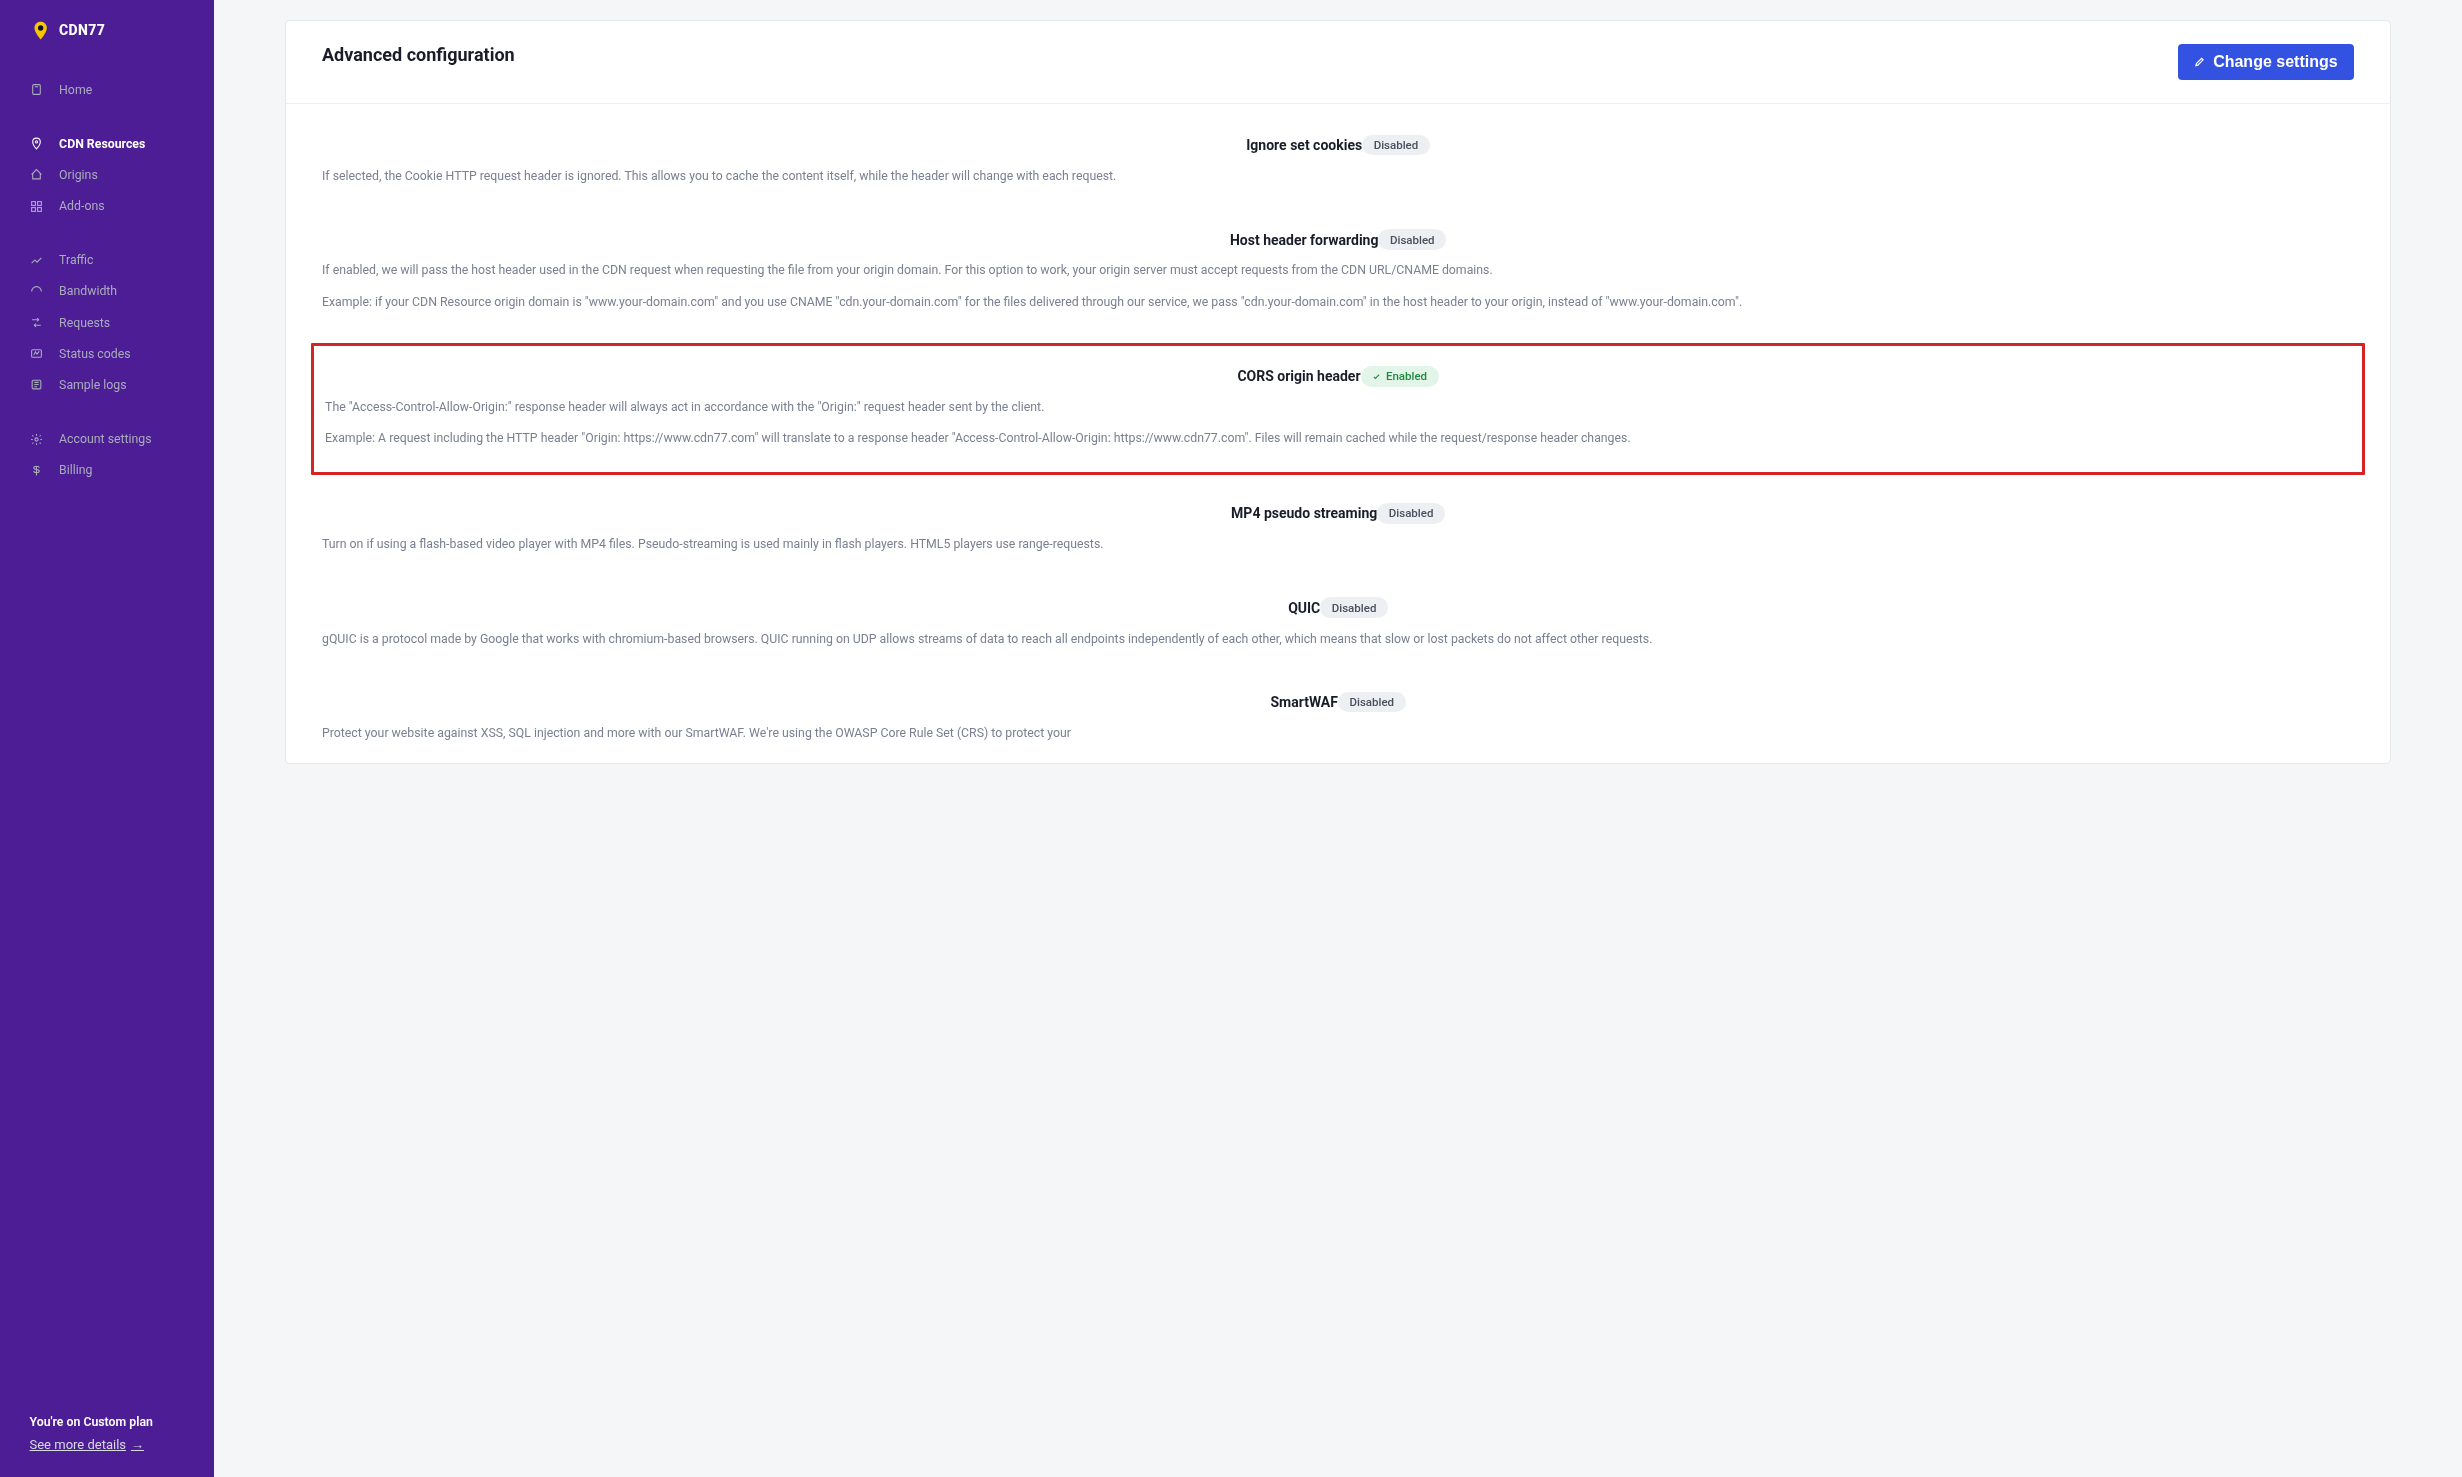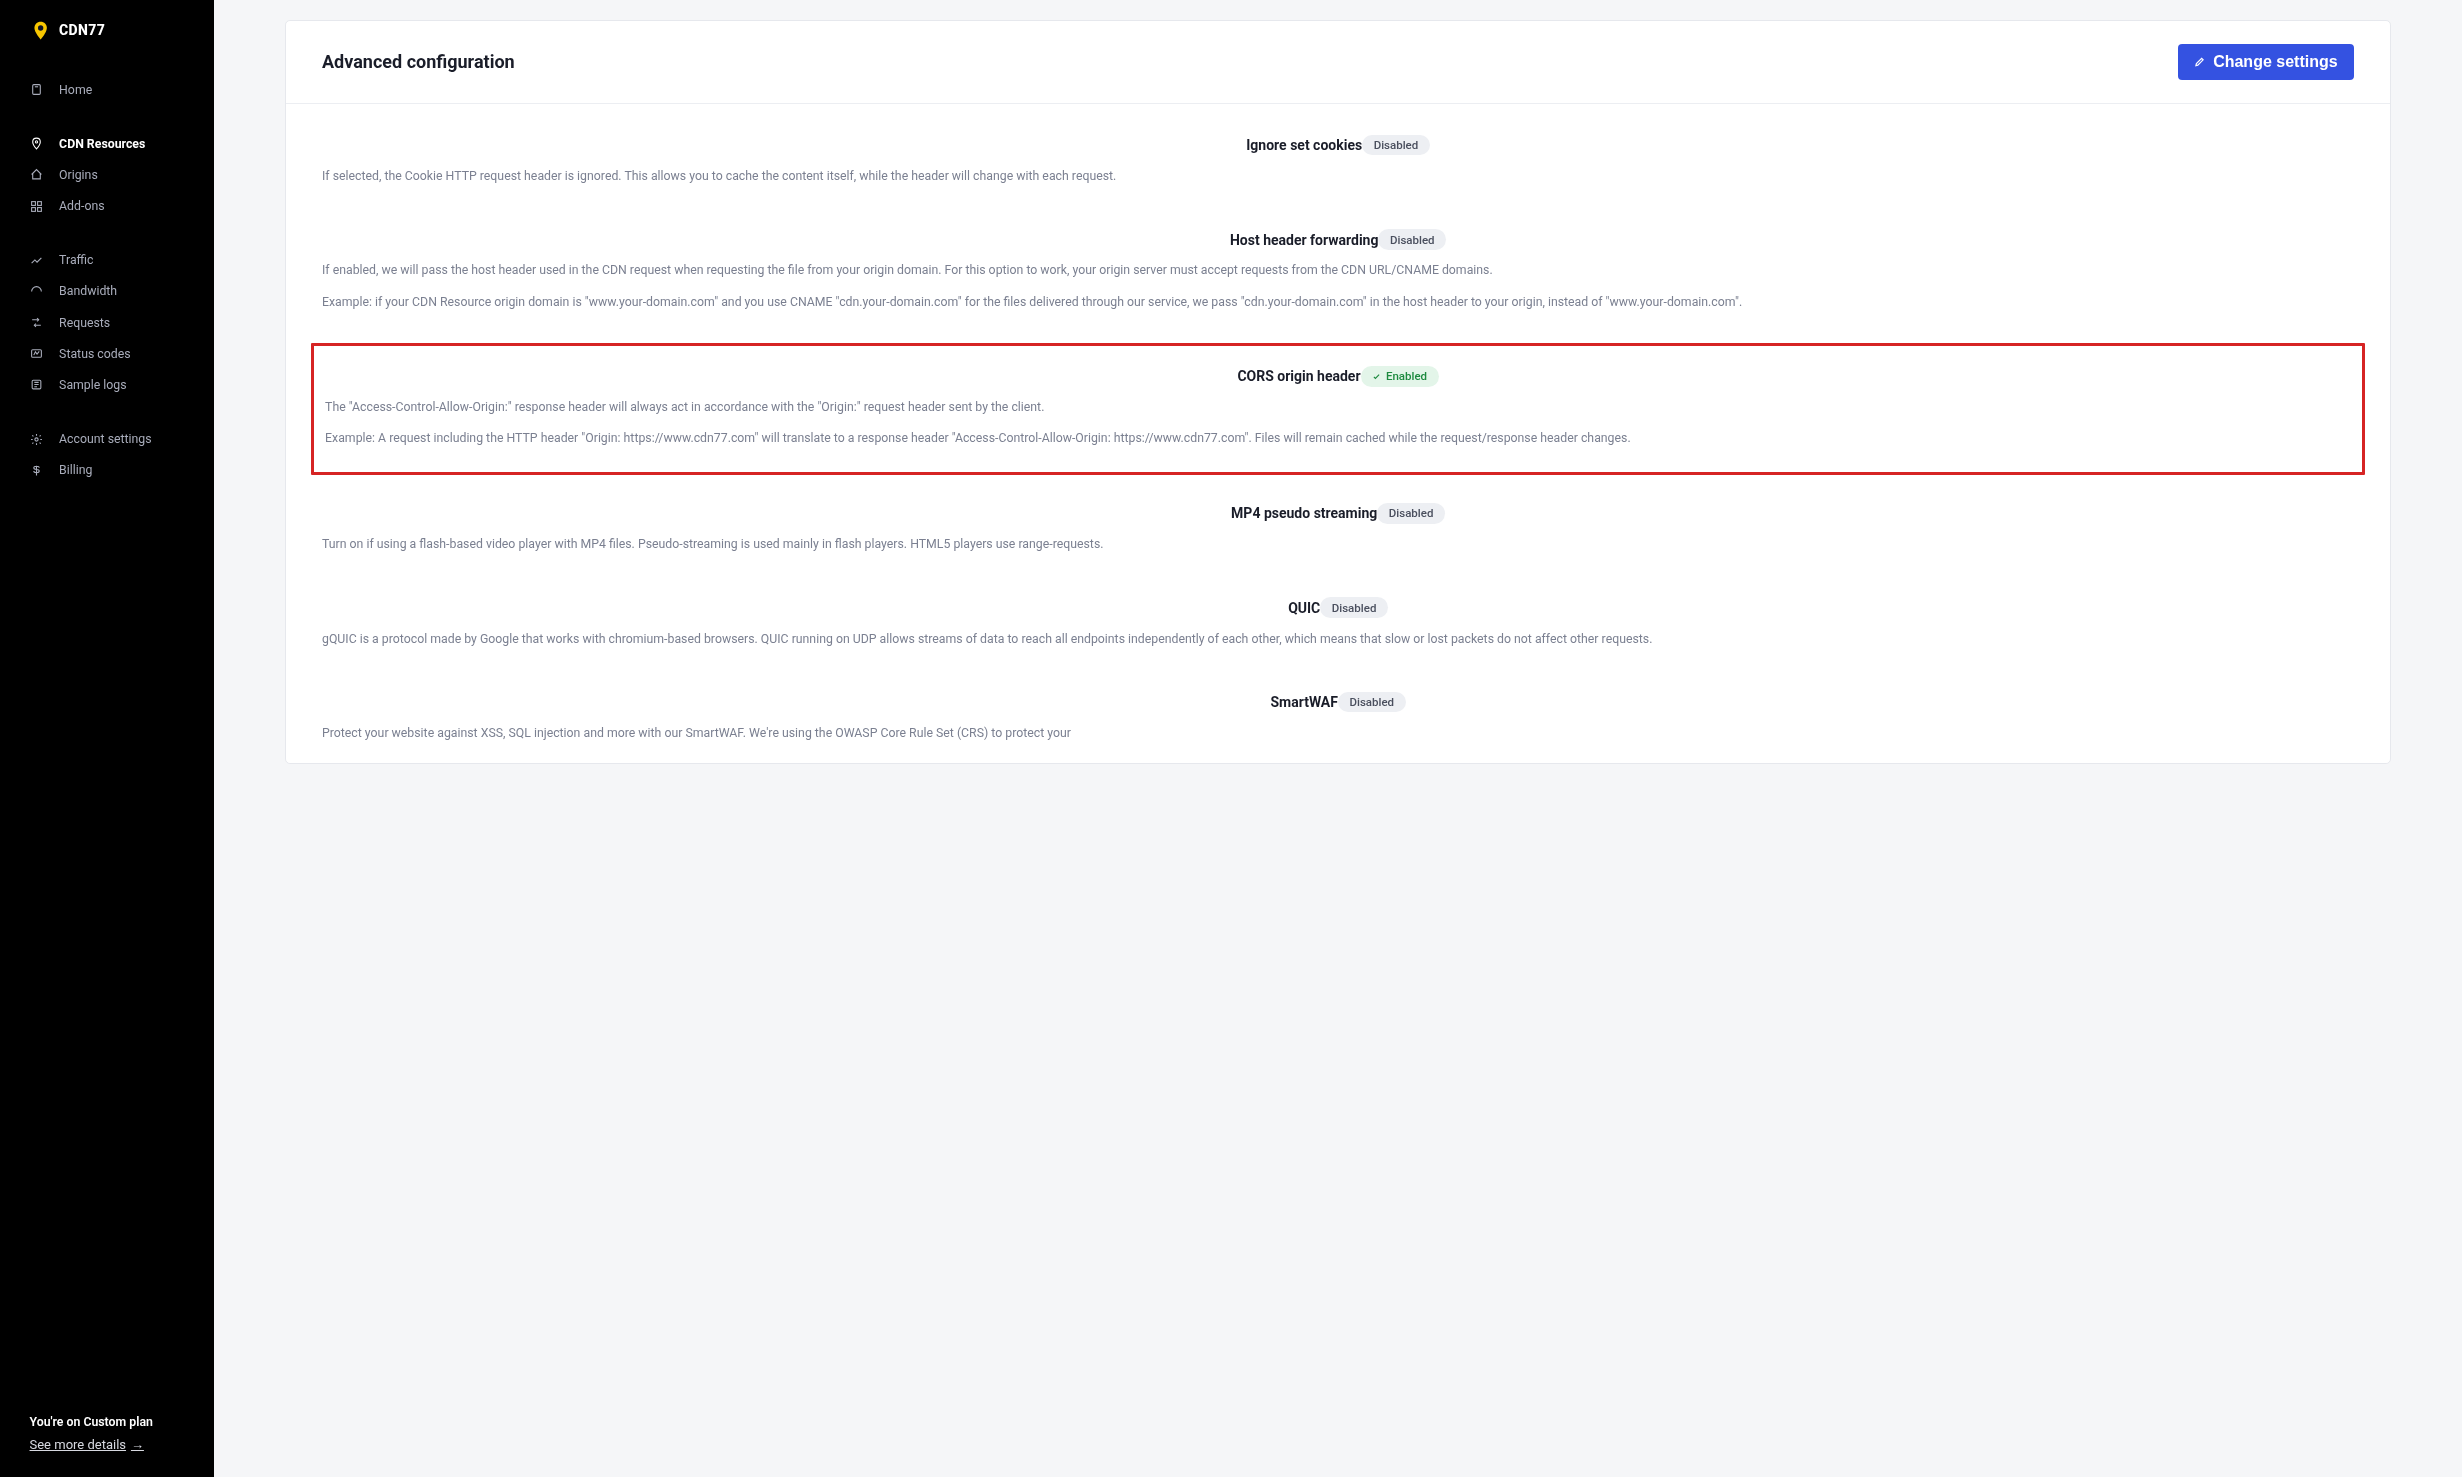--- a/index.html
+++ b/index.html
@@ -1,33 +1,33 @@
 <!DOCTYPE html>
 <html style="font-size:13px"><head>
 <meta charset="utf-8">
 <style>
 * { margin: 0; padding: 0; box-sizing: border-box; }
 body { font-family: -apple-system, BlinkMacSystemFont, "Segoe UI", Roboto, Helvetica, Arial, sans-serif; background: #f5f6f8; color: #1a1a1a; }
 .layout { display: flex; min-height: 100vh; }
-.sidebar { width: 214px; background: #000000; color: #fff; display: flex; flex-direction: column; padding-top: 19.7px; position: fixed; top:0; left:0; bottom:0; }
+.sidebar { width: 214px; background: #4c1d95; color: #fff; display: flex; flex-direction: column; padding-top: 19.7px; position: fixed; top:0; left:0; bottom:0; }
 .logo-wrap { display:flex; align-items:center; gap:8.2px; padding: 0 29.5px 33px 29.5px;}
 .logo-wrap svg { flex-shrink:0; }
 .logo-text { font-weight:800; font-size:14px; letter-spacing:0.4px;}
 .nav { flex:1; }
 .nav-group { margin-bottom: 23px; }
 .nav-item { display:flex; align-items:center; gap:14.8px; padding: 8.2px 29.5px; color:#a9adbb; font-size:12.3px; cursor:pointer; }
 .nav-item.active { color:#fff; font-weight:700; }
 .nav-item.active .nav-label { color:#fff; }
 .nav-icon { width:14.8px; height:14.8px; display:flex; align-items:center; justify-content:center; color:inherit; }
 .sidebar-bottom { padding: 0 29.5px 24.6px 29.5px; }
 .plan-line { font-size:12.3px; font-weight:600; margin-bottom:8.2px; }
 .details-link { font-size:13px; color:#d7d9e0; text-decoration:underline; display:inline-flex; align-items:flex-end; gap:4.9px; cursor:pointer;}
 .main { margin-left:214px; flex:1; padding: 0 0 33px 0; }
 .card { background:#fff; border:0.8px solid #e6e8ed; border-radius:4.9px; margin: 0 71px 0 71px; }
-.card-head { display:flex; align-items:center; justify-content:space-between; padding: 23px 36px; border-bottom:0.8px solid #eceef2;}
+.card-head { display:flex; align-items:flex-start; justify-content:space-between; padding: 23px 36px; border-bottom:0.8px solid #eceef2;}
 .card-title { font-size:18px; font-weight:700; color:#1a1d29;}
 .btn-primary { background:#3452e1; color:#fff; border:none; border-radius:4.1px; padding:9px 16.4px; font-size:16px; font-weight:600; display:inline-flex; align-items:center; gap:7.4px; cursor:pointer;}
 .btn-primary svg { width:11.5px; height:11.5px; }
 .card-body { padding: 8.2px 0 0 0;}
 .setting { padding: 23px 36px 8.2px 36px; position:relative;}
 .setting-head { display:flex; align-items:center; justify-content:center; margin-bottom:11.5px;}
 .setting-title { font-size:14px; font-weight:700; color:#1a1d29;}
 .badge { font-size:11.5px; padding:3.3px 11.5px; border-radius:11.5px; font-weight:500;}
 .badge-disabled { background:#edeff3; color:#4a4f5e;}
 .badge-enabled { background:#e3f5e9; color:#1d8a3f; display:inline-flex; align-items:center; gap:4.9px;}

